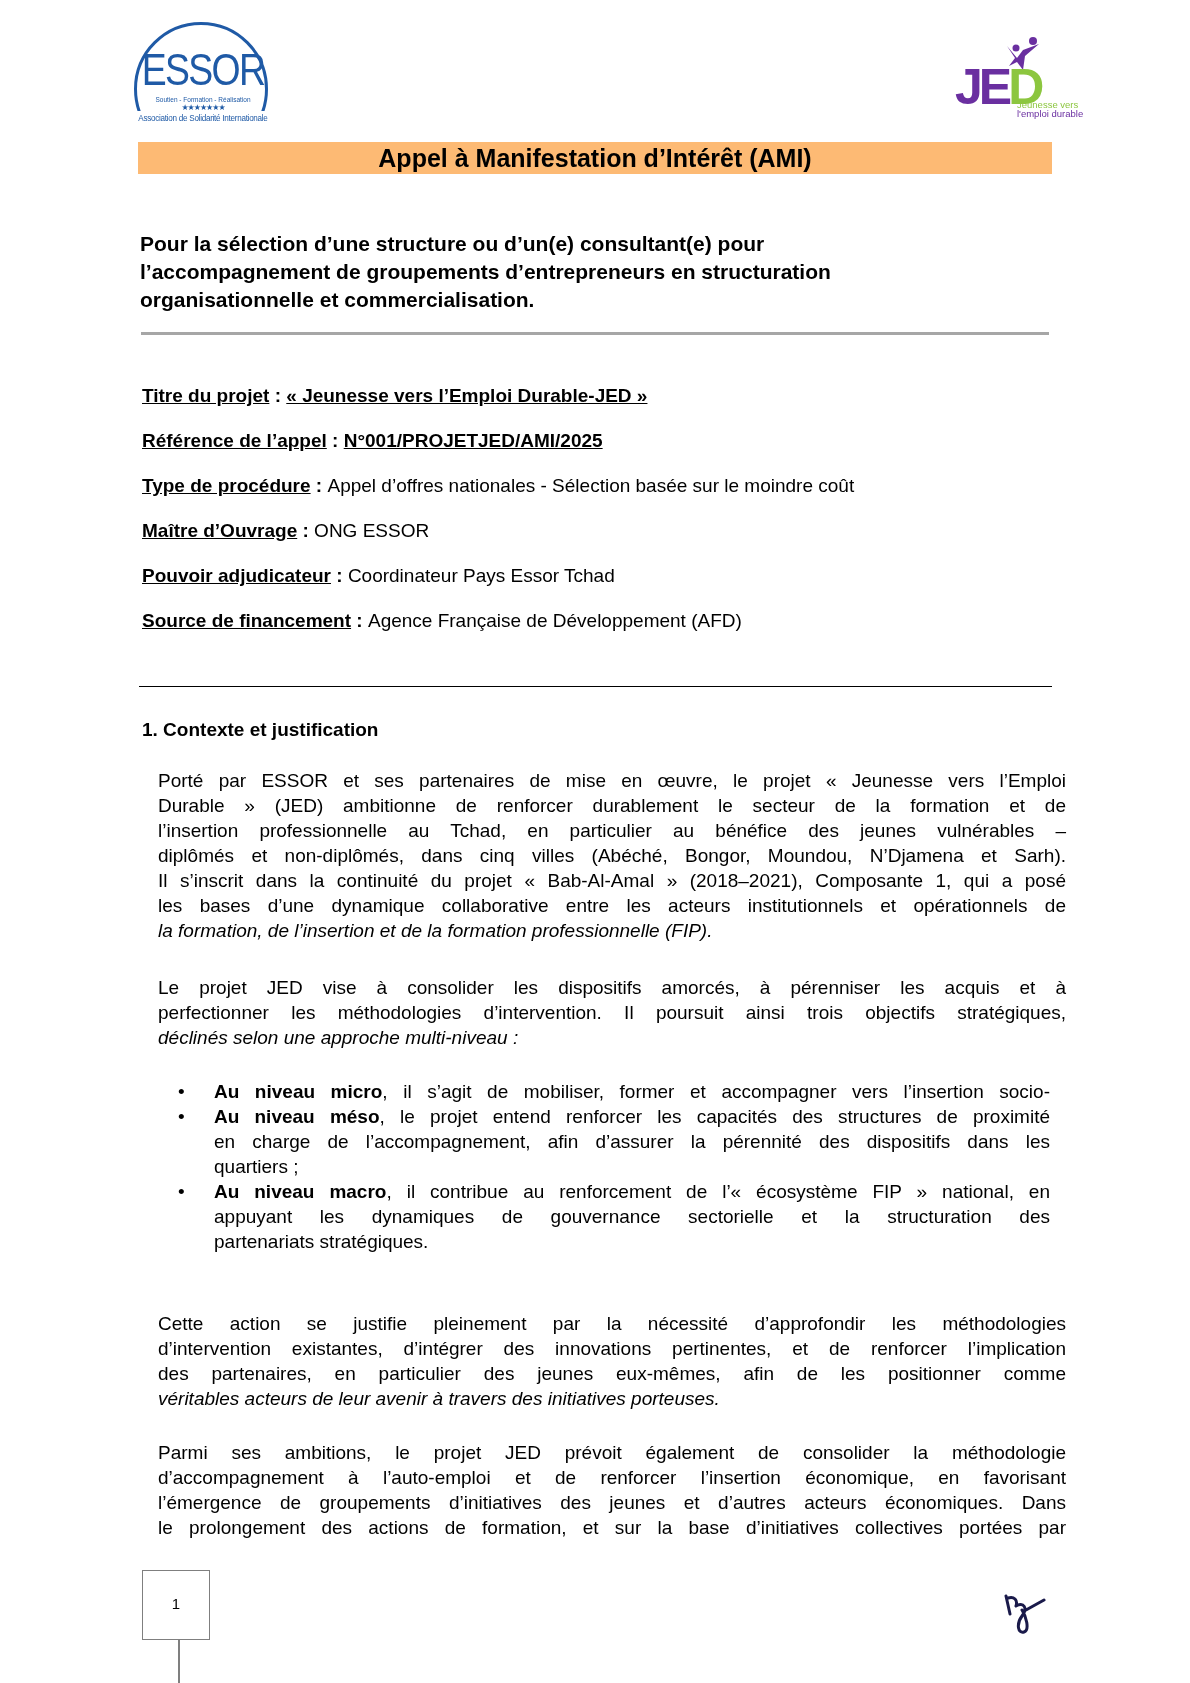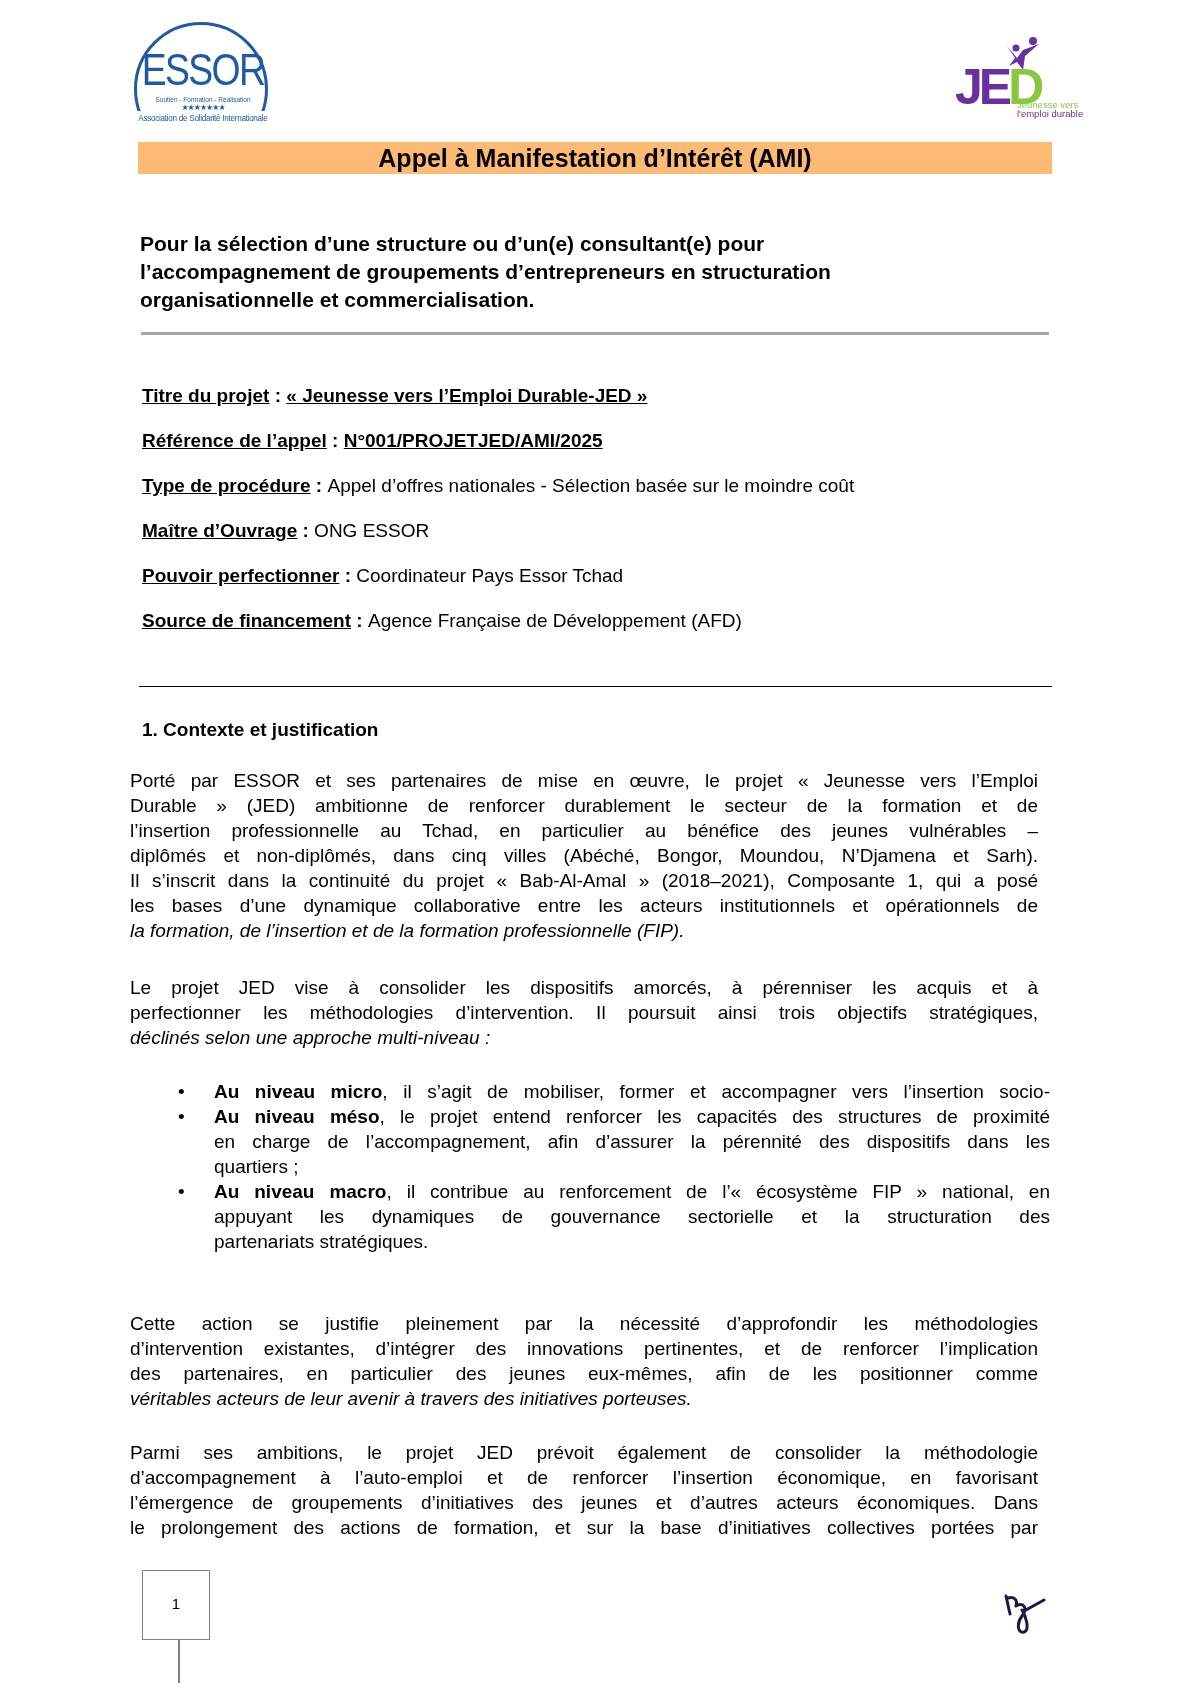--- a/index.html
+++ b/index.html
@@ -45,21 +45,21 @@
     .rule-grey { left: 141px; top: 332px; width: 908px; height: 3px; background: #a6a6a6; }
     .rule-black { left: 139px; top: 686px; width: 913px; height: 1px; background: #000; }
 
     .meta { left: 142px; font-size: 19px; line-height: 24px; white-space: nowrap; }
     .meta .k { font-weight: bold; text-decoration: underline; }
     .meta .sep { font-weight: bold; }
     .meta .bold { font-weight: bold; text-decoration: underline; }
 
     .section-h { left: 142px; top: 718px; font-size: 19px; font-weight: bold; line-height: 24px; }
 
-    .para { left: 130px; width: 908px; font-size: 19px; line-height: 25px; text-align: justify; }
+    .para { left: 158px; width: 908px; font-size: 19px; line-height: 25px; text-align: justify; }
     .para .line { display: block; text-align: justify; text-align-last: justify; white-space: nowrap; }
     .para .line.last { text-align-last: left; font-style: italic; }
 
     .bullets { left: 178px; width: 872px; font-size: 19px; line-height: 25px; }
     .bullet-item { position: relative; padding-left: 36px; margin-bottom: 0; }
     .bullet-dot { position: absolute; left: 0; top: 0; font-size: 19px; }
     .bullet-item .line { display: block; text-align: justify; text-align-last: justify; white-space: nowrap; }
     .bullet-item .line.last { text-align-last: left; }
     .b { font-weight: bold; }
 
@@ -113,21 +113,21 @@
 <div class="abs meta" style="top:429px">
   <span class="k">Référence de l’appel</span><span class="sep"> : </span><span class="bold">N°001/PROJETJED/AMI/2025</span>
 </div>
 <div class="abs meta" style="top:474px">
   <span class="k">Type de procédure</span><span class="sep"> : </span><span>Appel d’offres nationales - Sélection basée sur le moindre coût</span>
 </div>
 <div class="abs meta" style="top:519px">
   <span class="k">Maître d’Ouvrage</span><span class="sep"> : </span><span>ONG ESSOR</span>
 </div>
 <div class="abs meta" style="top:564px">
-  <span class="k">Pouvoir perfectionner</span><span class="sep"> : </span><span>Coordinateur Pays Essor Tchad</span>
+  <span class="k">Pouvoir adjudicateur</span><span class="sep"> : </span><span>Coordinateur Pays Essor Tchad</span>
 </div>
 <div class="abs meta" style="top:609px">
   <span class="k">Source de financement</span><span class="sep"> : </span><span>Agence Française de Développement (AFD)</span>
 </div>
 
 <div class="abs rule-black"></div>
 
 <div class="abs section-h">1. Contexte et justification</div>
 
 <div class="abs para" style="top:768px">

